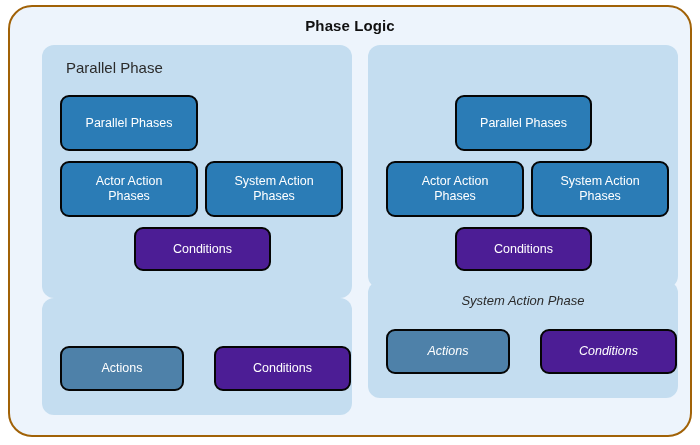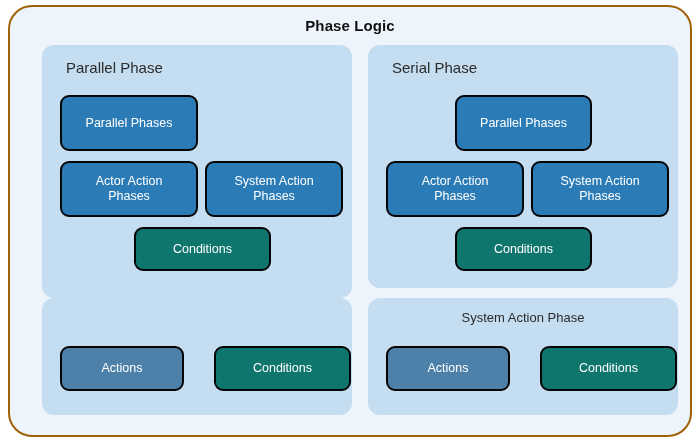--- a/index.html
+++ b/index.html
@@ -42,21 +42,21 @@
   
   .panel {
     position: absolute;
     box-sizing: border-box;
     background: #c4ddf0;
     border-radius: 12px;
   }
   .panel-parallel { left: 32px;  top: 38px;  width: 310px; height: 253px; }
   .panel-serial   { left: 358px; top: 38px;  width: 310px; height: 243px; }
   .panel-actor    { left: 32px;  top: 291px; width: 310px; height: 117px; }
-  .panel-system   { left: 358px; top: 291px; width: 310px; height: 117px; }
+  .panel-system   { left: 358px; top: 274px; width: 310px; height: 117px; font-style: italic; }
 
   .panel-title {
     position: absolute;
     top: 14px;
     font-size: 15px;
     color: #2b2b2b;
     white-space: nowrap;
   }
   .panel-title.left-align { left: 24px; text-align: left; }
   .panel-title.centered {
@@ -76,21 +76,21 @@
     color: #ffffff;
     font-size: 12.5px;
     line-height: 15px;
     display: flex;
     align-items: center;
     justify-content: center;
     text-align: center;
     padding: 0 20px;
   }
   .node-mid     { background: #2b7cb6; }
-  .node-dark    { background: #0f766e; }
+  .node-dark    { background: #4c1d95; }
   .node-muted   { background: #4e81a9; }
 
   .node-label { pointer-events: none; white-space: pre-line; }
 
   
   .pp-parallel { left: 18px;  top: 50px;  width: 138px; height: 56px; }
   .pp-serial   { left: 163px; top: 50px;  width: 138px; height: 56px; }
   .pp-actor    { left: 18px;  top: 116px; width: 138px; height: 56px; }
   .pp-system   { left: 163px; top: 116px; width: 138px; height: 56px; }
   .pp-cond     { left: 92px;  top: 182px; width: 137px; height: 44px; }
@@ -125,21 +125,20 @@
     <div class="node node-mid pp-system">
       <span class="node-label">System Action
 Phases</span>
     </div>
     <div class="node node-dark pp-cond">
       <span class="node-label">Conditions</span>
     </div>
   </div>
 
   <div class="panel panel-serial">
-    <div class="panel-title left-align">Serial Phase</div>
 
     <div class="node node-mid sp-parallel">
       <span class="node-label">Parallel Phases</span>
     </div>
     <div class="node node-mid sp-actor">
       <span class="node-label">Actor Action
 Phases</span>
     </div>
     <div class="node node-mid sp-system">
       <span class="node-label">System Action

